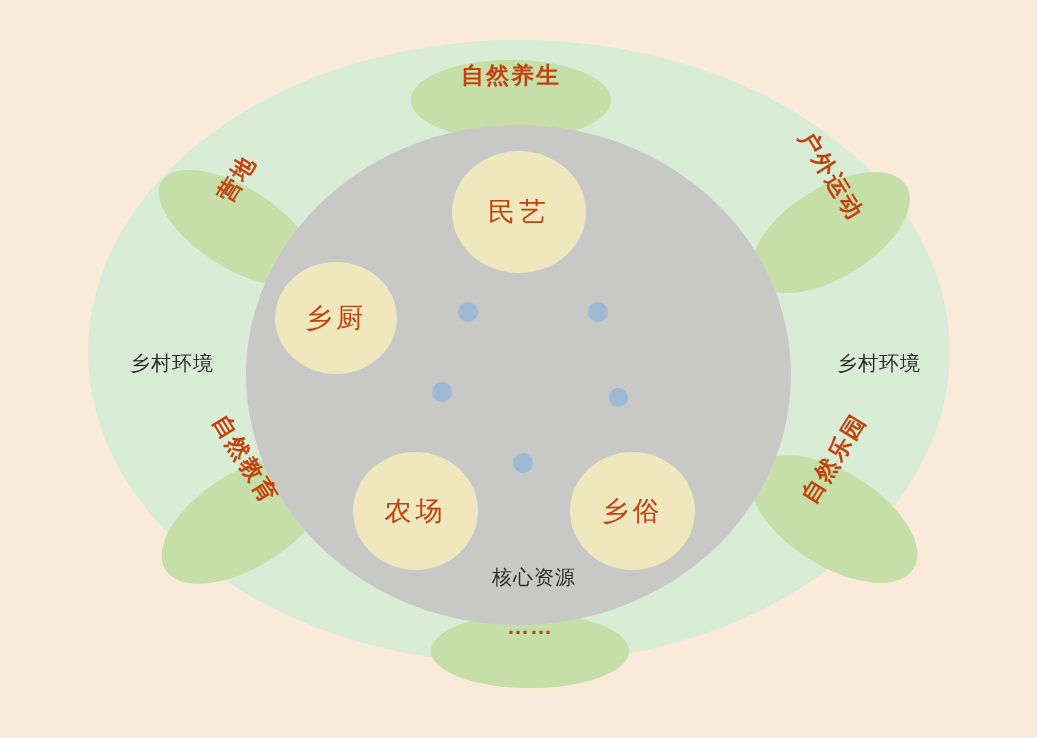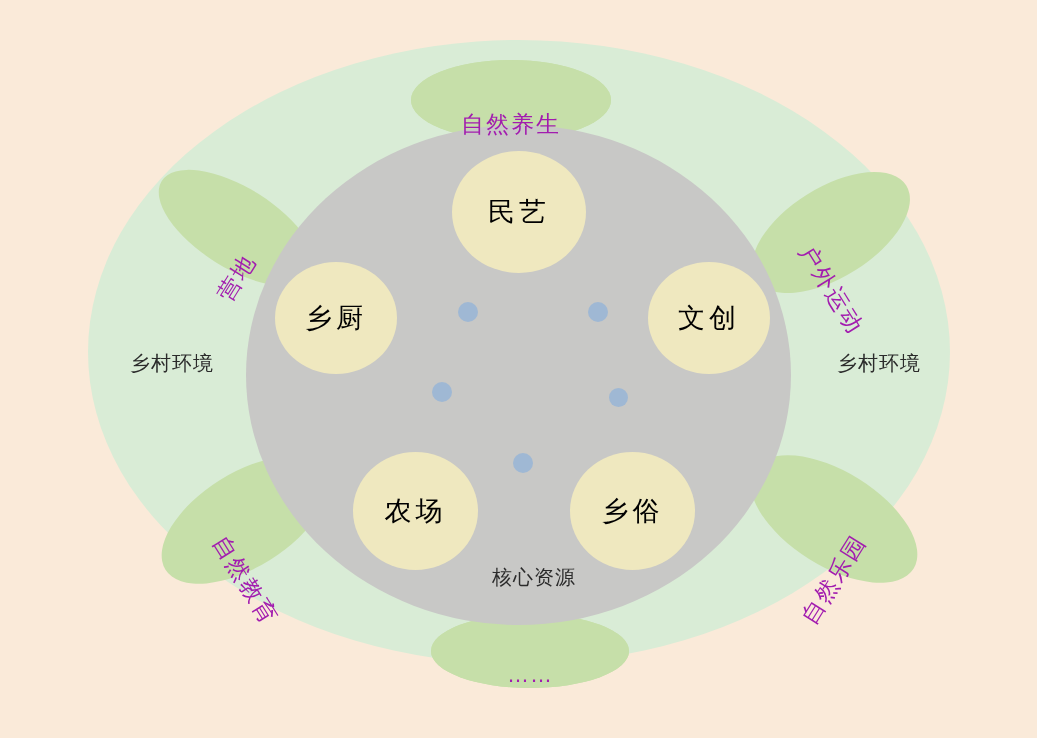--- a/index.html
+++ b/index.html
@@ -38,26 +38,26 @@
     height: 500px;
     background: #c8c8c6;
     border-radius: 50%;
   }
 
   
   .sat {
     background: #c6dfa9;
     border-radius: 50%;
     display: flex;
-    align-items: flex-end;
+    align-items: flex-start;
     justify-content: center;
-    color: #a21caf;
+    color: #c2410c;
     font-size: 23px;
     letter-spacing: 2px;
-    font-weight: 400;
+    font-weight: 700;
   }
   .sat-top {
     left: 411px; top: 60px;
     width: 200px; height: 80px;
   }
   .sat-bottom {
     left: 431px; top: 614px;
     width: 198px; height: 74px;
   }
   .sat-bottom .sat-label { letter-spacing: 1px; font-size: 22px; }
@@ -100,21 +100,21 @@
 
   
   .res {
     background: #efe8bf;
     border-radius: 50%;
     display: flex;
     align-items: center;
     justify-content: center;
     font-size: 27px;
     letter-spacing: 4px;
-    color: #000000;
+    color: #c2410c;
     font-weight: 400;
   }
   .res-top    { left: 452px; top: 151px; width: 134px; height: 122px; }
   .res-left   { left: 275px; top: 262px; width: 122px; height: 112px; }
   .res-right  { left: 648px; top: 262px; width: 122px; height: 112px; }
   .res-bl     { left: 353px; top: 452px; width: 125px; height: 118px; align-items: center; }
   .res-br     { left: 570px; top: 452px; width: 125px; height: 118px; }
 
   
   .center-circle {
@@ -189,23 +189,20 @@
 
   <div class="layer core-circle"></div>
   <div class="layer anno anno-core">核心资源</div>
 
   <div class="layer res res-top">
     <span>民艺</span>
   </div>
   <div class="layer res res-left">
     <span>乡厨</span>
   </div>
-  <div class="layer res res-right">
-    <span>文创</span>
-  </div>
   <div class="layer res res-bl">
     <span>农场</span>
   </div>
   <div class="layer res res-br">
     <span>乡俗</span>
   </div>
 
   <div class="layer dot" style="left:458px; top:302px; width:20px; height:20px;"></div>
   <div class="layer dot" style="left:588px; top:302px; width:20px; height:20px;"></div>
   <div class="layer dot" style="left:432px; top:382px; width:20px; height:20px;"></div>

